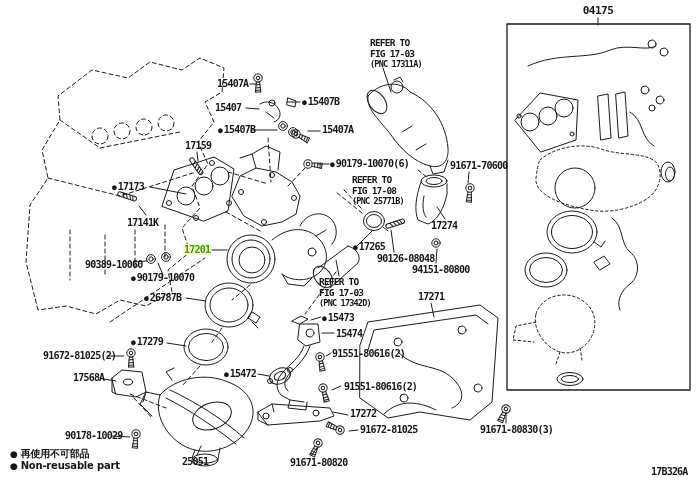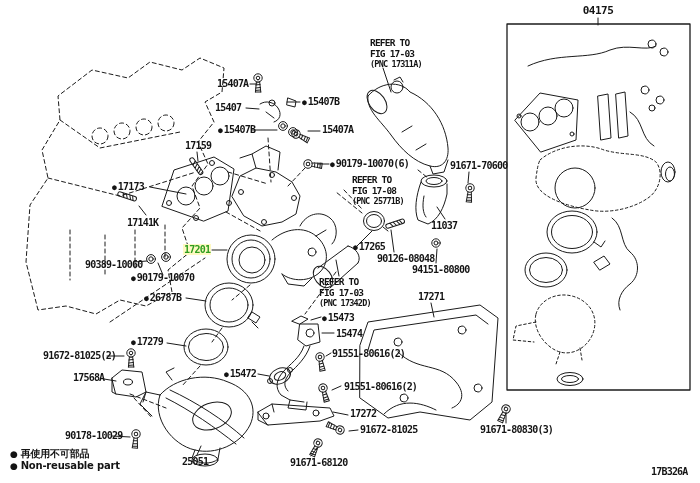--- a/index.html
+++ b/index.html
@@ -248,32 +248,32 @@
       <div class="plabel" style="left: 131px; top: 272px;"><span class="blt">●</span><span class="ptext">90179-10070</span></div>
       <div class="plabel" style="left: 144px; top: 292px;"><span class="blt">●</span><span class="ptext">26787B</span></div>
       <div class="plabel" style="left: 131px; top: 336px;"><span class="blt">●</span><span class="ptext">17279</span></div>
       <div class="plabel" style="left: 43px; top: 350px;"><span class="ptext">91672-81025(2)</span></div>
       <div class="plabel" style="left: 73px; top: 372px;"><span class="ptext">17568A</span></div>
       <div class="plabel" style="left: 65px; top: 430px;"><span class="ptext">90178-10029</span></div>
       <div class="plabel" style="left: 182px; top: 456px;"><span class="ptext">25051</span></div>
       <div class="plabel" style="left: 224px; top: 368px;"><span class="blt">●</span><span class="ptext">15472</span></div>
       <div class="plabel" style="left: 330px; top: 158px;"><span class="blt">●</span><span class="ptext">90179-10070(6)</span></div>
       <div class="plabel" style="left: 450px; top: 160px;"><span class="ptext">91671-70600</span></div>
-      <div class="plabel" style="left: 431px; top: 220px;"><span class="ptext">11037</span></div>
+      <div class="plabel" style="left: 431px; top: 220px;"><span class="ptext">17274</span></div>
       <div class="plabel" style="left: 353px; top: 241px;"><span class="blt">●</span><span class="ptext">17265</span></div>
       <div class="plabel" style="left: 377px; top: 253px;"><span class="ptext">90126-08048</span></div>
       <div class="plabel" style="left: 412px; top: 264px;"><span class="ptext">94151-80800</span></div>
       <div class="plabel" style="left: 322px; top: 312px;"><span class="blt">●</span><span class="ptext">15473</span></div>
       <div class="plabel" style="left: 336px; top: 328px;"><span class="ptext">15474</span></div>
       <div class="plabel" style="left: 332px; top: 348px;"><span class="ptext">91551-80616(2)</span></div>
       <div class="plabel" style="left: 344px; top: 381px;"><span class="ptext">91551-80616(2)</span></div>
       <div class="plabel" style="left: 418px; top: 291px;"><span class="ptext">17271</span></div>
       <div class="plabel" style="left: 350px; top: 408px;"><span class="ptext">17272</span></div>
       <div class="plabel" style="left: 360px; top: 424px;"><span class="ptext">91672-81025</span></div>
-      <div class="plabel" style="left: 290px; top: 457px;"><span class="ptext">91671-68120</span></div>
+      <div class="plabel" style="left: 290px; top: 457px;"><span class="ptext">91671-80820</span></div>
       <div class="plabel" style="left: 480px; top: 424px;"><span class="ptext">91671-80830(3)</span></div>
       <div class="pnote" style="left: 370px; top: 38px;">
         <div>REFER TO</div>
         <div>FIG 17-03</div>
         <div class="pnc">(PNC 17311A)</div>
       </div>
       <div class="pnote" style="left: 352px; top: 175px;">
         <div>REFER TO</div>
         <div>FIG 17-08</div>
         <div class="pnc">(PNC 25771B)</div>

